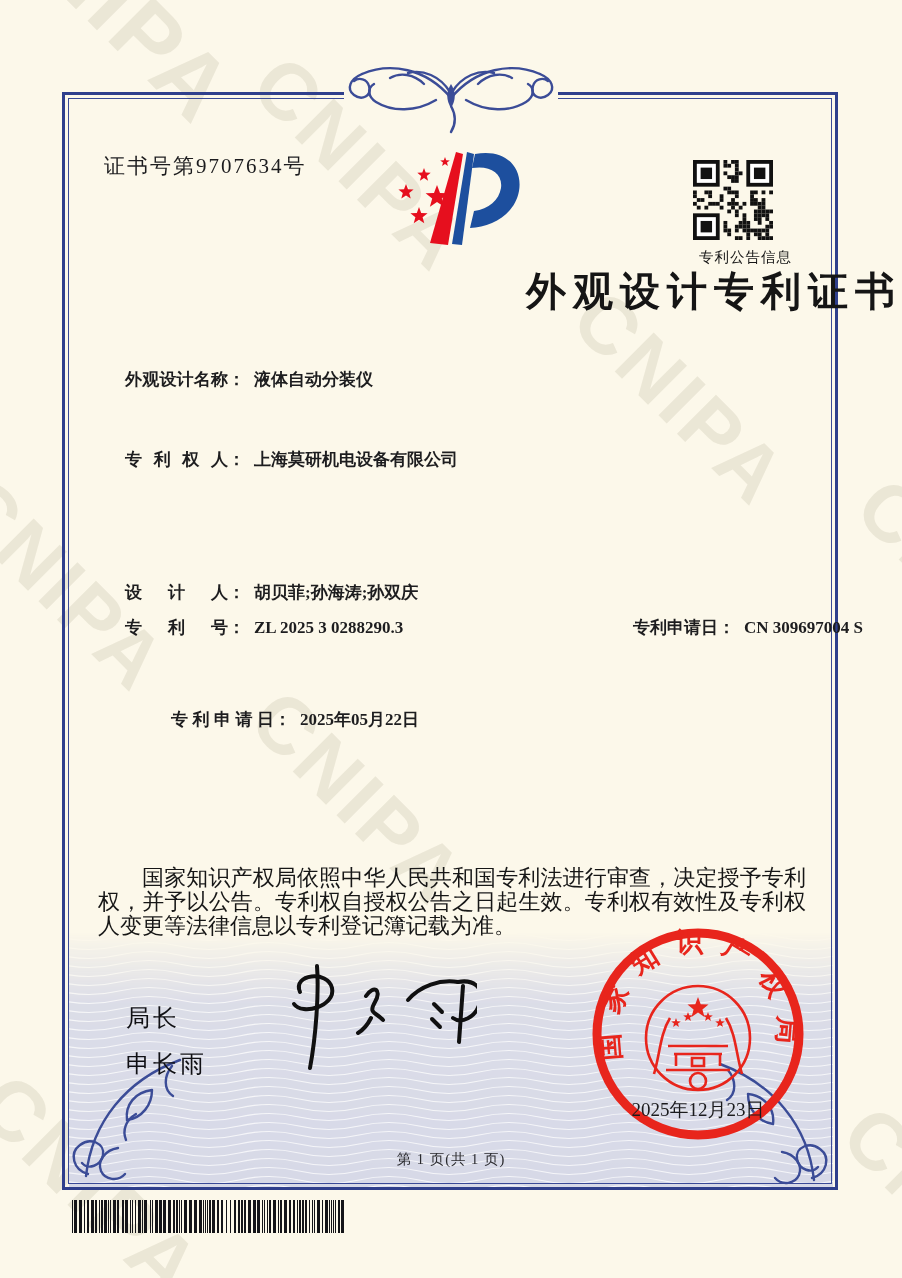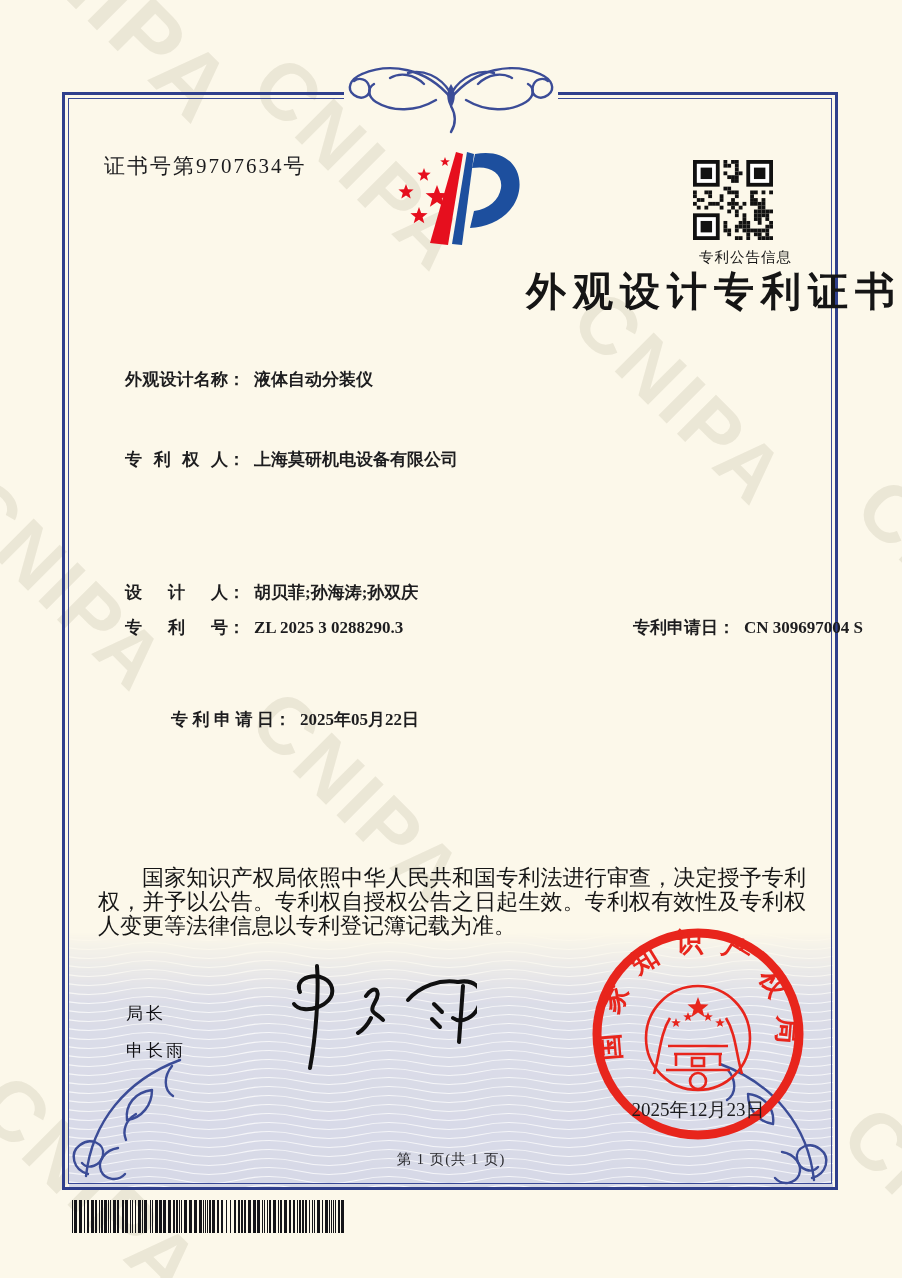--- a/index.html
+++ b/index.html
@@ -34,21 +34,21 @@
   .row{position:absolute;left:125px;font-size:17px;color:#1d1d1f;white-space:nowrap;font-weight:bold;}
   .flabel{display:inline-block;width:103px;text-align:justify;text-align-last:justify;}
   .flabel.w7{width:121px;text-align-last:auto;}
   .colon{margin-right:9px;}
   .col-r{position:absolute;left:508px;top:0;}
 
   .notice{position:absolute;left:98px;top:866px;width:708px;font-size:22px;line-height:24px;
       color:#161616;text-align:justify;text-indent:2em;}
 
   .director-block{position:absolute;left:126px;top:1002px;z-index:6;
-      font-family:"Liberation Sans","DejaVu Sans",sans-serif;font-size:17px;color:#101014;letter-spacing:3px;}
+      font-family:"Liberation Sans","DejaVu Sans",sans-serif;font-size:24px;color:#101014;letter-spacing:3px;}
   .director-block div{margin-bottom:14px;}
   .signature{position:absolute;left:262px;top:962px;z-index:6;}
   .seal{position:absolute;left:588px;top:924px;z-index:7;}
 
   .footer{position:absolute;left:0;top:1150px;width:902px;text-align:center;
       font-size:14.5px;color:#2a2a2e;z-index:6;letter-spacing:1px;}
   .barcode{position:absolute;left:72px;top:1200px;z-index:6;}
 </style>
 </head>
 <body>

